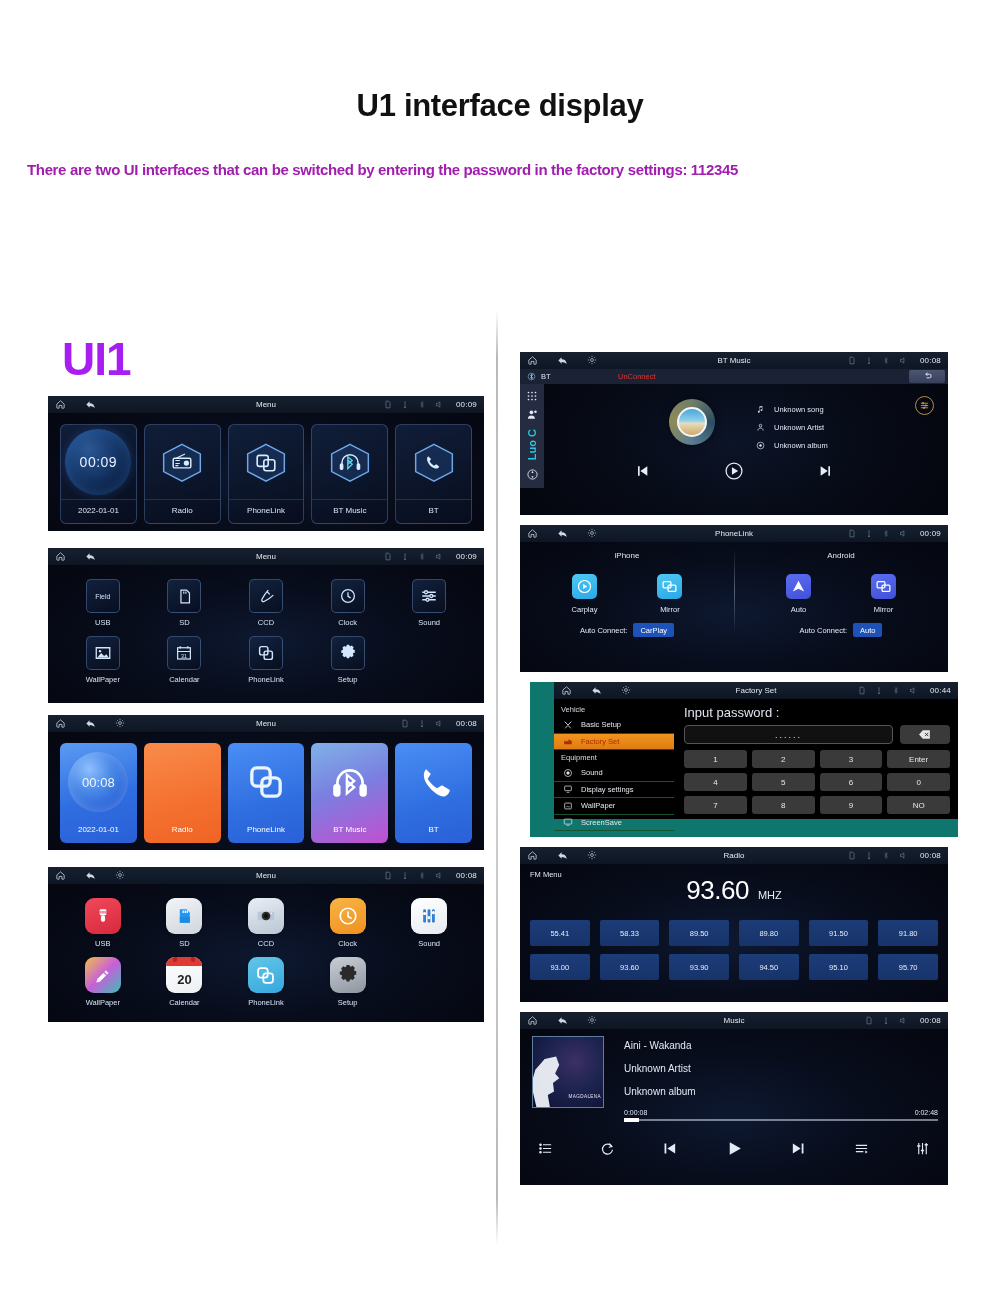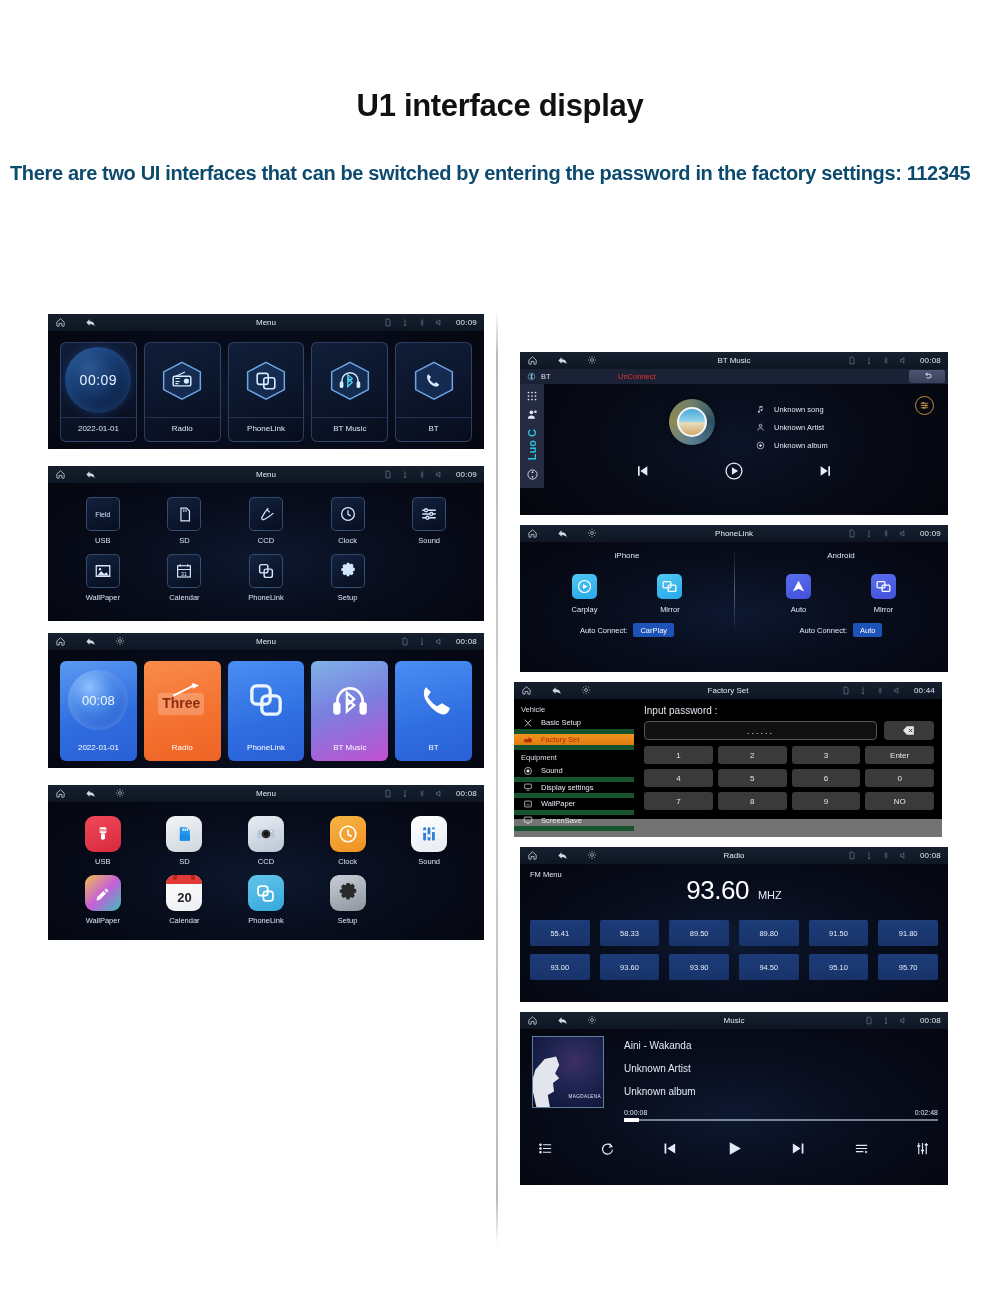--- a/index.html
+++ b/index.html
@@ -14,24 +14,24 @@
   
   .page-title {
     text-align: center;
     font-size: 31px;
     font-weight: bold;
     color: #111;
     letter-spacing: -0.3px;
     margin-top: 88px;
   }
   .page-subtitle {
-    margin: 36px 22px 0 10px;
-    font-size: 20px;
+    margin: 36px 22px 0 27px;
+    font-size: 15px;
     font-weight: bold;
-    color: #0c4a6e;
+    color: #a21caf;
     line-height: 1.33;
     letter-spacing: -0.35px;
   }
 
   
   .columns { position: absolute; top: 300px; left: 0; width: 1000px; height: 960px; }
   .divider {
     position: absolute; left: 496px; top: 10px;
     width: 2px; height: 935px;
     background: linear-gradient(to bottom, #ffffff 0%, #b9b9b9 5%, #cfcfcf 50%, #b9b9b9 95%, #ffffff 100%);
@@ -239,25 +239,25 @@
   }
 
   
   .fs-body { height: 120px; display: flex; background: #000; }
   .fs-side { width: 120px; background: #000; padding-top: 3px; }
   .fs-group { font-size: 7.5px; color: #d5dbe4; padding: 3px 0 3px 7px; }
   .fs-item {
     display: flex; align-items: center; gap: 8px;
     height: 16.5px; padding-left: 9px;
     font-size: 7.5px; color: #e3e8ef;
-    border-bottom: 5px solid #14532d;
+    border-bottom: 1px solid #14532d;
   }
   .fs-item.active { background: linear-gradient(to bottom,#f0941e,#e07c12); color: #b22b00; }
   .fs-right { flex: 1; padding: 6px 8px 0 10px; }
-  .fs-input-label { font-size: 10px; color: #dfe5ee; margin-bottom: 5px; }
+  .fs-input-label { font-size: 13px; color: #dfe5ee; margin-bottom: 5px; }
   .fs-pwd-row { display: flex; gap: 7px; }
   .fs-pwd {
     flex: 1; height: 19px; border: 1px solid #555; border-radius: 4px;
     background: #111; display: flex; align-items: center; justify-content: center;
     color: #e6e6e6; letter-spacing: 2px; font-size: 9px;
   }
   .fs-del {
     width: 50px; height: 19px; border-radius: 4px; background: #3a3a3a;
     display: flex; align-items: center; justify-content: center;
   }
@@ -318,20 +318,21 @@
 <body>
 
 <div class="page-title">U1 interface display</div>
 <div class="page-subtitle">There are two UI interfaces that can be switched by entering the password in the factory settings: 112345</div>
 
 <div class="columns">
   <div class="divider"></div>
 
   <div class="col-left">
 
+    <div class="ui-label ui1-label">UI1</div>
 
     <div class="screen dark-bg" style="margin:14px 12px 0 48px; width:436px; height:135px;">
       <div class="statusbar">
         <div class="sb-left">
           <span class="sb-ic">
             <svg viewBox="0 0 24 24" width="11" height="11" fill="none" stroke="#cfd8e4" stroke-width="1.7">
               <path d="M4 11 12 4l8 7v8a1 1 0 0 1-1 1h-4v-6h-6v6H5a1 1 0 0 1-1-1z"></path>
             </svg>
           </span>
           <span class="sb-ic">
@@ -600,30 +601,20 @@
       </div>
 
       <div class="tilerow">
         <div class="tile-c c-clock">
           <div class="ic">
             <div class="c-sphere">00:08</div>
           </div>
           <div class="lbl">2022-01-01</div>
         </div>
         <div class="tile-c c-radio">
-          <div class="ic">
-            <div style="position:relative;width:52px;height:34px;">
-              <div style="position:absolute;left:2px;top:10px;width:46px;height:22px;border-radius:3px;background:rgba(255,255,255,.22);"></div>
-              <div style="position:absolute;left:0;top:12px;width:50px;text-align:center;font-size:14px;font-weight:bold;color:#8a2b0e;">Three</div>
-              <svg viewBox="0 0 40 20" width="34" height="17" style="position:absolute;left:14px;top:-1px;">
-                  <path d="M4 16 L30 3" stroke="#ffffff" stroke-width="2.4" fill="none"></path>
-                  <path d="M26 1l8 3-7 4z" fill="#ffffff"></path>
-                </svg>
-            </div>
-          </div>
           <div class="lbl">Radio</div>
         </div>
         <div class="tile-c c-phone">
           <div class="ic">
             <svg viewBox="0 0 24 24" width="40" height="40" fill="none" stroke="#eaf4ff" stroke-width="2">
                 <rect x="3.5" y="3.5" width="11" height="11" rx="3"></rect>
                 <rect x="9.5" y="9.5" width="11" height="11" rx="3"></rect>
               </svg>
           </div>
           <div class="lbl">PhoneLink</div>
@@ -1060,21 +1051,21 @@
             </div>
           </div>
           <div class="pl-auto-row">
             <span>Auto Connect:</span>
             <span class="pl-chip">Auto</span>
           </div>
         </div>
       </div>
     </div>
 
-    <div class="screen" style="margin:10px 0 0 16px; width:428px; height:155px; background:#737373;">
+    <div class="screen" style="margin:10px 0 0 32px; width:428px; height:155px; background:#0f766e;padding-left:24px;">
       <div class="statusbar">
         <div class="sb-left">
           <span class="sb-ic">
               <svg viewBox="0 0 24 24" width="11" height="11" fill="none" stroke="#cfd8e4" stroke-width="1.7">
                 <path d="M4 11 12 4l8 7v8a1 1 0 0 1-1 1h-4v-6h-6v6H5a1 1 0 0 1-1-1z"></path>
               </svg>
             </span>
           <span class="sb-ic">
               <svg viewBox="0 0 24 24" width="11" height="11" fill="#cfd8e4">
                 <path d="M10 5 3 12l7 7v-4c6 0 9 2 11 5 0-7-4-11-11-11z"></path>

